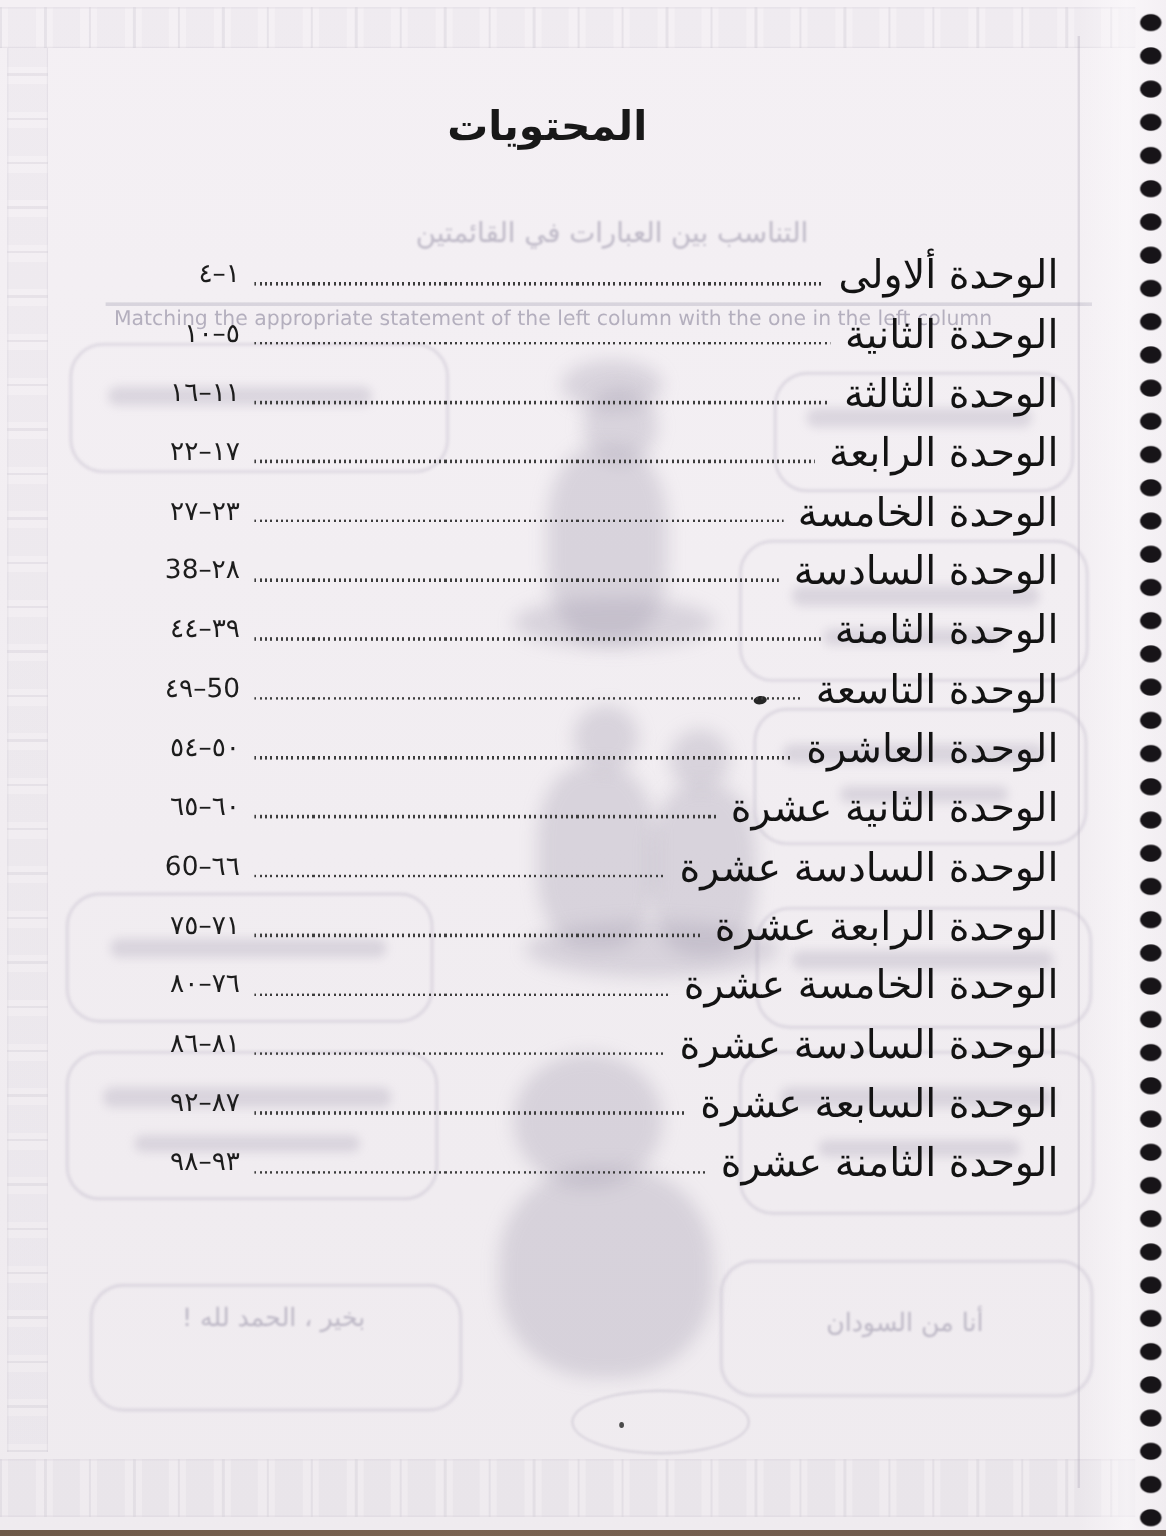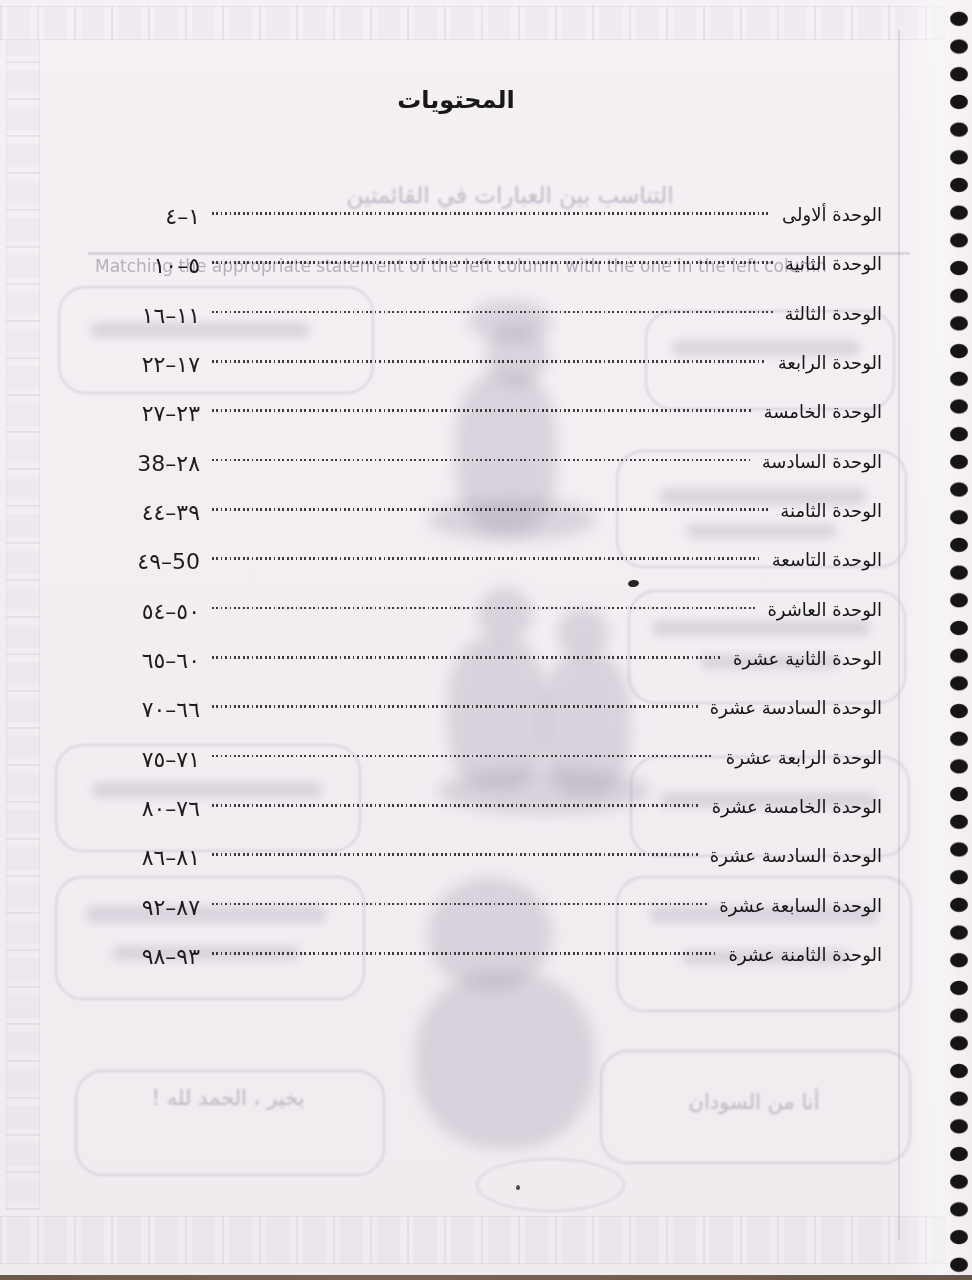--- a/index.html
+++ b/index.html
@@ -42,28 +42,28 @@
   .smudge{position:absolute;background:rgba(158,152,172,.28);filter:blur(4px);border-radius:8px;}
   .blob{position:absolute;background:rgba(150,144,164,.28);filter:blur(7px);border-radius:50%;}
   .ghost-text{position:absolute;color:rgba(128,122,146,.55);filter:blur(.6px);white-space:nowrap;}
   .ghost-text.ar{direction:rtl;color:rgba(142,136,160,.52);filter:blur(1px);}
   .foot-oval{position:absolute;left:476px;top:1158px;width:145px;height:50px;border:2px solid rgba(175,168,188,.32);
     border-radius:50%;filter:blur(1px);}
   .foot-dot{position:absolute;left:516px;top:1185px;width:4px;height:5px;background:#4a4a4a;border-radius:50%;}
   .stray-mark{position:absolute;left:628px;top:580px;width:11px;height:7px;background:#262626;border-radius:50%;transform:rotate(-8deg);}
   
   .title{position:absolute;left:0;right:60px;top:86px;text-align:center;z-index:3;
-    font-size:24px;font-weight:bold;color:#181818;letter-spacing:1px;direction:rtl;}
+    font-size:34px;font-weight:bold;color:#181818;letter-spacing:1px;direction:rtl;}
   .toc{position:absolute;left:92px;right:90px;top:204px;z-index:3;}
-  .toc-row{display:flex;height:49.35px;}
+  .toc-row{display:flex;align-items:center;height:49.35px;}
   .toc-pages{width:108px;text-align:right;font-size:22px;color:#1c1c1c;letter-spacing:1.5px;
     direction:ltr;unicode-bidi:bidi-override;flex:none;}
   .toc-leader{flex:1;height:2.6px;margin:0 12px;transform:translateY(8px);
     background:repeating-linear-gradient(90deg,#3c3c3c 0 1.7px, rgba(0,0,0,0) 1.7px 4.4px);}
-  .toc-label{font-size:18px;color:#131313;direction:rtl;white-space:nowrap;flex:none;}
+  .toc-label{font-size:33px;color:#131313;direction:rtl;white-space:nowrap;flex:none;}
 </style>
 </head>
 <body>
 
 <div class="page">
 
   <div class="orn orn-top"></div>
   <div class="orn orn-left"></div>
   <div class="orn orn-bottom"></div>
   <div class="vline"></div>
@@ -183,21 +183,21 @@
     </div>
 
 
     <div class="toc-row">
       <span class="toc-pages">٦٥–٦٠</span>
       <span class="toc-leader"></span>
       <span class="toc-label">الوحدة الثانية عشرة</span>
     </div>
 
     <div class="toc-row">
-      <span class="toc-pages">٧٠–٦٦</span>
+      <span class="toc-pages">60–٦٦</span>
       <span class="toc-leader"></span>
       <span class="toc-label">الوحدة السادسة عشرة</span>
     </div>
 
     <div class="toc-row">
       <span class="toc-pages">٧٥–٧١</span>
       <span class="toc-leader"></span>
       <span class="toc-label">الوحدة الرابعة عشرة</span>
     </div>
 

